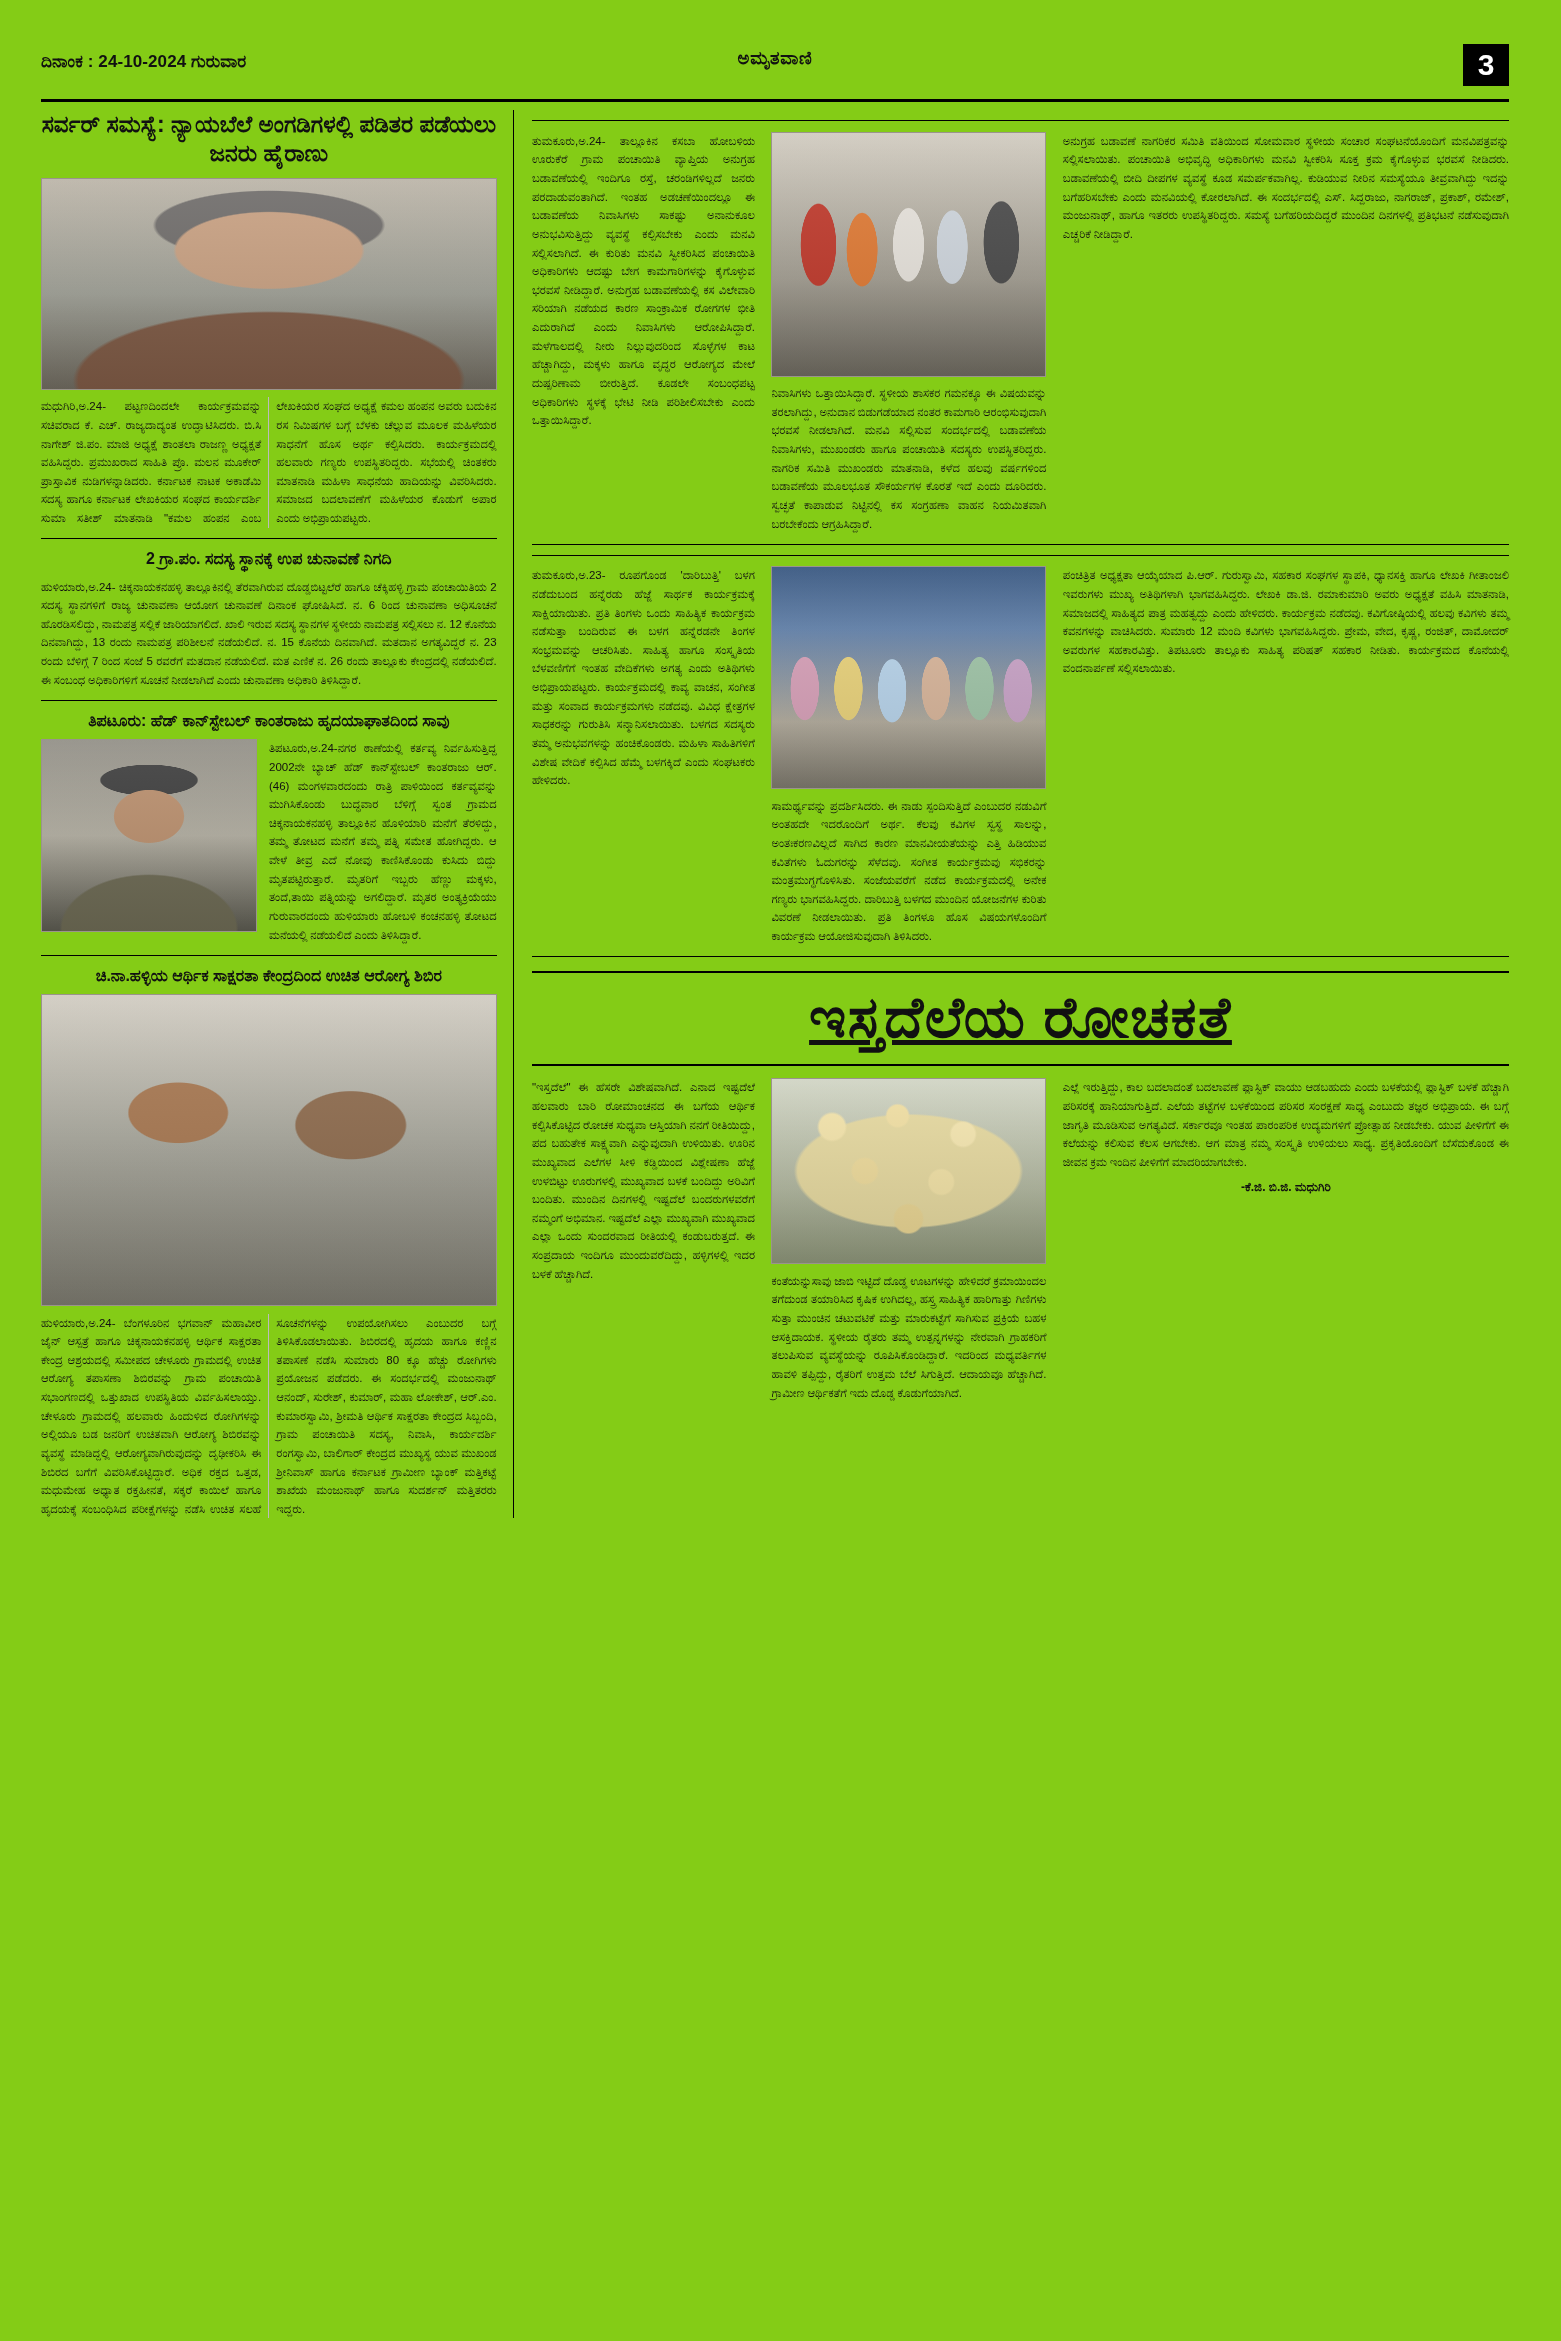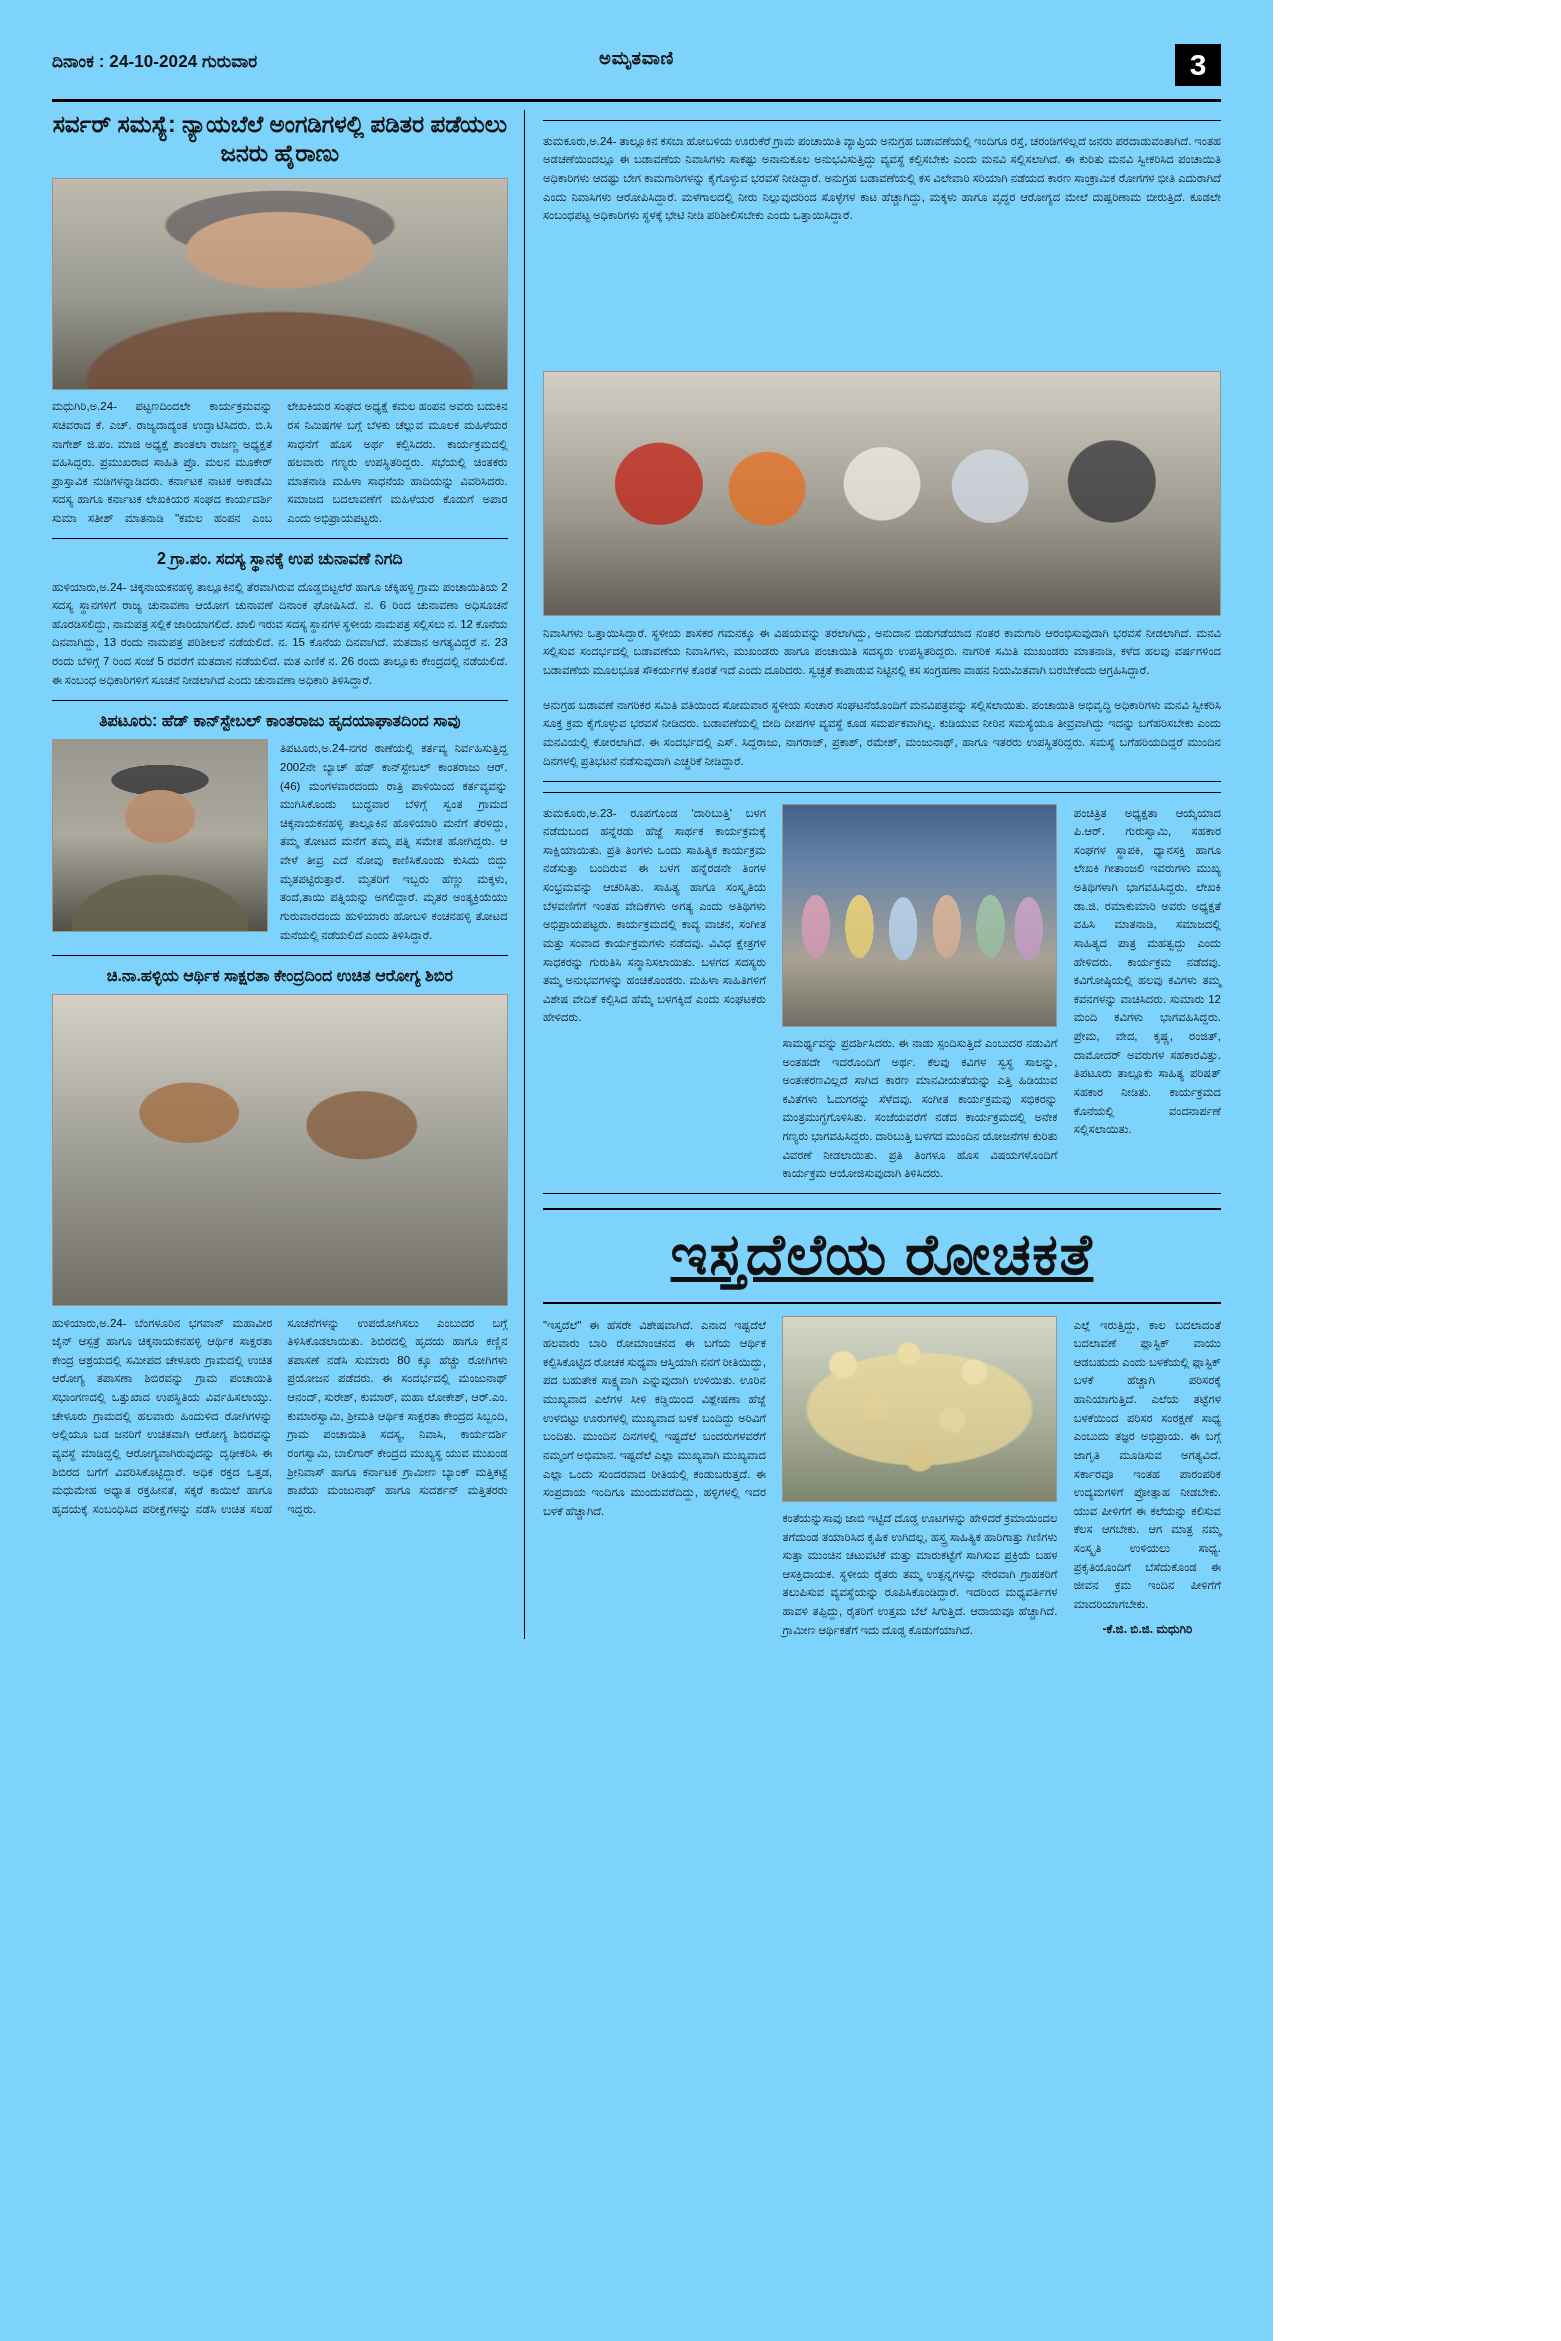--- a/index.html
+++ b/index.html
@@ -8,25 +8,25 @@
   }
   body {
     width: 1561px;
     height: 2342px;
     font-family: "Liberation Sans", sans-serif;
     color: #111;
     position: relative;
   }
   .page {
     position: relative;
-    width: 1273px;
+    width: 1561px;
     height: 2342px;
     box-sizing: border-box;
-    padding: 42px 52px 30px 52px;
-    background: #7dd3fc;
+    padding: 42px 52px 30px 41px;
+    background: #84cc16;
   }
 
   
   .masthead {
     position: relative;
     height: 57px;
     border-bottom: 3.7px solid #000;
     display: flex;
     align-items: flex-start;
     justify-content: space-between;
@@ -261,21 +261,21 @@
         <div class="photo photo-camp" style="height:312px;margin-bottom:7.4px;"></div>
         <div class="body-text cols2">ಹುಳಿಯಾರು,ಅ.24- ಬೆಂಗಳೂರಿನ ಭಗವಾನ್ ಮಹಾವೀರ ಜೈನ್ ಆಸ್ಪತ್ರೆ ಹಾಗೂ ಚಿಕ್ಕನಾಯಕನಹಳ್ಳಿ ಆರ್ಥಿಕ ಸಾಕ್ಷರತಾ ಕೇಂದ್ರ ಆಶ್ರಯದಲ್ಲಿ ಸಮೀಪದ ಚೇಳೂರು ಗ್ರಾಮದಲ್ಲಿ ಉಚಿತ ಆರೋಗ್ಯ ತಪಾಸಣಾ ಶಿಬಿರವನ್ನು ಗ್ರಾಮ ಪಂಚಾಯಿತಿ ಸಭಾಂಗಣದಲ್ಲಿ ಒತ್ತುಖಾದ ಉಪಸ್ಥಿತಿಯ ವಿರ್ವಹಿಸಲಾಯ್ತು. ಚೇಳೂರು ಗ್ರಾಮದಲ್ಲಿ ಹಲವಾರು ಹಿಂದುಳಿದ ರೋಗಿಗಳನ್ನು ಅಲ್ಲಿಯೂ ಬಡ ಜನರಿಗೆ ಉಚಿತವಾಗಿ ಆರೋಗ್ಯ ಶಿಬಿರವನ್ನು ವ್ಯವಸ್ಥೆ ಮಾಡಿದ್ದಲ್ಲಿ ಆರೋಗ್ಯವಾಗಿರುವುದನ್ನು ದೃಢೀಕರಿಸಿ ಈ ಶಿಬಿರದ ಬಗೆಗೆ ವಿವರಿಸಿಕೊಟ್ಟಿದ್ದಾರೆ. ಅಧಿಕ ರಕ್ತದ ಒತ್ತಡ, ಮಧುಮೇಹ ಅಧ್ಯಾತ ರಕ್ತಹೀನತೆ, ಸಕ್ಕರೆ ಕಾಯಿಲೆ ಹಾಗೂ ಹೃದಯಕ್ಕೆ ಸಂಬಂಧಿಸಿದ ಪರೀಕ್ಷೆಗಳನ್ನು ನಡೆಸಿ ಉಚಿತ ಸಲಹೆ ಸೂಚನೆಗಳನ್ನು ಉಪಯೋಗಿಸಲು ಎಂಬುದರ ಬಗ್ಗೆ ತಿಳಿಸಿಕೊಡಲಾಯಿತು. ಶಿಬಿರದಲ್ಲಿ ಹೃದಯ ಹಾಗೂ ಕಣ್ಣಿನ ತಪಾಸಣೆ ನಡೆಸಿ ಸುಮಾರು 80 ಕ್ಕೂ ಹೆಚ್ಚು ರೋಗಿಗಳು ಪ್ರಯೋಜನ ಪಡೆದರು. ಈ ಸಂದರ್ಭದಲ್ಲಿ ಮಂಜುನಾಥ್ ಆನಂದ್, ಸುರೇಶ್, ಕುಮಾರ್, ಮಹಾ ಲೋಕೇಶ್, ಆರ್.ಎಂ. ಕುಮಾರಸ್ವಾಮಿ, ಶ್ರೀಮತಿ ಆರ್ಥಿಕ ಸಾಕ್ಷರತಾ ಕೇಂದ್ರದ ಸಿಬ್ಬಂದಿ, ಗ್ರಾಮ ಪಂಚಾಯಿತಿ ಸದಸ್ಯ, ನಿವಾಸಿ, ಕಾರ್ಯದರ್ಶಿ ರಂಗಸ್ವಾಮಿ, ಬಾಲಿಗಾರ್ ಕೇಂದ್ರದ ಮುಖ್ಯಸ್ಥ ಯುವ ಮುಖಂಡ ಶ್ರೀನಿವಾಸ್ ಹಾಗೂ ಕರ್ನಾಟಕ ಗ್ರಾಮೀಣ ಬ್ಯಾಂಕ್ ಮತ್ತಿಕಟ್ಟೆ ಶಾಖೆಯ ಮಂಜುನಾಥ್ ಹಾಗೂ ಸುದರ್ಶನ್ ಮತ್ತಿತರರು ಇದ್ದರು.</div>
       </div>
 
     </div>
 
     <div class="col-rest">
 
       <div class="blk">
         <hr class="rule">
-        <div style="display:flex;gap:16.4px;flex-direction:column;">
+        <div style="display:flex;gap:16.4px;">
           <div style="flex:0 0 223px;">
             <div class="body-text">ತುಮಕೂರು,ಅ.24- ತಾಲ್ಲೂಕಿನ ಕಸಬಾ ಹೋಬಳಿಯ ಊರುಕೆರೆ ಗ್ರಾಮ ಪಂಚಾಯಿತಿ ವ್ಯಾಪ್ತಿಯ ಅನುಗ್ರಹ ಬಡಾವಣೆಯಲ್ಲಿ ಇಂದಿಗೂ ರಸ್ತೆ, ಚರಂಡಿಗಳಿಲ್ಲದೆ ಜನರು ಪರದಾಡುವಂತಾಗಿದೆ. ಇಂತಹ ಅಡಚಣೆಯಿಂದಲ್ಲೂ ಈ ಬಡಾವಣೆಯ ನಿವಾಸಿಗಳು ಸಾಕಷ್ಟು ಅನಾನುಕೂಲ ಅನುಭವಿಸುತ್ತಿದ್ದು ವ್ಯವಸ್ಥೆ ಕಲ್ಪಿಸಬೇಕು ಎಂದು ಮನವಿ ಸಲ್ಲಿಸಲಾಗಿದೆ. ಈ ಕುರಿತು ಮನವಿ ಸ್ವೀಕರಿಸಿದ ಪಂಚಾಯಿತಿ ಅಧಿಕಾರಿಗಳು ಆದಷ್ಟು ಬೇಗ ಕಾಮಗಾರಿಗಳನ್ನು ಕೈಗೊಳ್ಳುವ ಭರವಸೆ ನೀಡಿದ್ದಾರೆ. ಅನುಗ್ರಹ ಬಡಾವಣೆಯಲ್ಲಿ ಕಸ ವಿಲೇವಾರಿ ಸರಿಯಾಗಿ ನಡೆಯದ ಕಾರಣ ಸಾಂಕ್ರಾಮಿಕ ರೋಗಗಳ ಭೀತಿ ಎದುರಾಗಿದೆ ಎಂದು ನಿವಾಸಿಗಳು ಆರೋಪಿಸಿದ್ದಾರೆ. ಮಳೆಗಾಲದಲ್ಲಿ ನೀರು ನಿಲ್ಲುವುದರಿಂದ ಸೊಳ್ಳೆಗಳ ಕಾಟ ಹೆಚ್ಚಾಗಿದ್ದು, ಮಕ್ಕಳು ಹಾಗೂ ವೃದ್ಧರ ಆರೋಗ್ಯದ ಮೇಲೆ ದುಷ್ಪರಿಣಾಮ ಬೀರುತ್ತಿದೆ. ಕೂಡಲೇ ಸಂಬಂಧಪಟ್ಟ ಅಧಿಕಾರಿಗಳು ಸ್ಥಳಕ್ಕೆ ಭೇಟಿ ನೀಡಿ ಪರಿಶೀಲಿಸಬೇಕು ಎಂದು ಒತ್ತಾಯಿಸಿದ್ದಾರೆ.</div>
           </div>
           <div style="flex:0 0 275px;">
             <div class="photo photo-group" style="height:245px;margin-bottom:7.4px;"></div>
             <div class="body-text">ನಿವಾಸಿಗಳು ಒತ್ತಾಯಿಸಿದ್ದಾರೆ. ಸ್ಥಳೀಯ ಶಾಸಕರ ಗಮನಕ್ಕೂ ಈ ವಿಷಯವನ್ನು ತರಲಾಗಿದ್ದು, ಅನುದಾನ ಬಿಡುಗಡೆಯಾದ ನಂತರ ಕಾಮಗಾರಿ ಆರಂಭಿಸುವುದಾಗಿ ಭರವಸೆ ನೀಡಲಾಗಿದೆ. ಮನವಿ ಸಲ್ಲಿಸುವ ಸಂದರ್ಭದಲ್ಲಿ ಬಡಾವಣೆಯ ನಿವಾಸಿಗಳು, ಮುಖಂಡರು ಹಾಗೂ ಪಂಚಾಯಿತಿ ಸದಸ್ಯರು ಉಪಸ್ಥಿತರಿದ್ದರು. ನಾಗರಿಕ ಸಮಿತಿ ಮುಖಂಡರು ಮಾತನಾಡಿ, ಕಳೆದ ಹಲವು ವರ್ಷಗಳಿಂದ ಬಡಾವಣೆಯ ಮೂಲಭೂತ ಸೌಕರ್ಯಗಳ ಕೊರತೆ ಇದೆ ಎಂದು ದೂರಿದರು. ಸ್ವಚ್ಛತೆ ಕಾಪಾಡುವ ನಿಟ್ಟಿನಲ್ಲಿ ಕಸ ಸಂಗ್ರಹಣಾ ವಾಹನ ನಿಯಮಿತವಾಗಿ ಬರಬೇಕೆಂದು ಆಗ್ರಹಿಸಿದ್ದಾರೆ.</div>
           </div>
           <div style="flex:1 1 auto;">
             <div class="body-text">ಅನುಗ್ರಹ ಬಡಾವಣೆ ನಾಗರಿಕರ ಸಮಿತಿ ವತಿಯಿಂದ ಸೋಮವಾರ ಸ್ಥಳೀಯ ಸಂಚಾರ ಸಂಘಟನೆಯೊಂದಿಗೆ ಮನವಿಪತ್ರವನ್ನು ಸಲ್ಲಿಸಲಾಯಿತು. ಪಂಚಾಯಿತಿ ಅಭಿವೃದ್ಧಿ ಅಧಿಕಾರಿಗಳು ಮನವಿ ಸ್ವೀಕರಿಸಿ ಸೂಕ್ತ ಕ್ರಮ ಕೈಗೊಳ್ಳುವ ಭರವಸೆ ನೀಡಿದರು. ಬಡಾವಣೆಯಲ್ಲಿ ಬೀದಿ ದೀಪಗಳ ವ್ಯವಸ್ಥೆ ಕೂಡ ಸಮರ್ಪಕವಾಗಿಲ್ಲ. ಕುಡಿಯುವ ನೀರಿನ ಸಮಸ್ಯೆಯೂ ತೀವ್ರವಾಗಿದ್ದು ಇದನ್ನು ಬಗೆಹರಿಸಬೇಕು ಎಂದು ಮನವಿಯಲ್ಲಿ ಕೋರಲಾಗಿದೆ. ಈ ಸಂದರ್ಭದಲ್ಲಿ ಎಸ್. ಸಿದ್ದರಾಜು, ನಾಗರಾಜ್, ಪ್ರಕಾಶ್, ರಮೇಶ್, ಮಂಜುನಾಥ್, ಹಾಗೂ ಇತರರು ಉಪಸ್ಥಿತರಿದ್ದರು. ಸಮಸ್ಯೆ ಬಗೆಹರಿಯದಿದ್ದರೆ ಮುಂದಿನ ದಿನಗಳಲ್ಲಿ ಪ್ರತಿಭಟನೆ ನಡೆಸುವುದಾಗಿ ಎಚ್ಚರಿಕೆ ನೀಡಿದ್ದಾರೆ.</div>
           </div>

